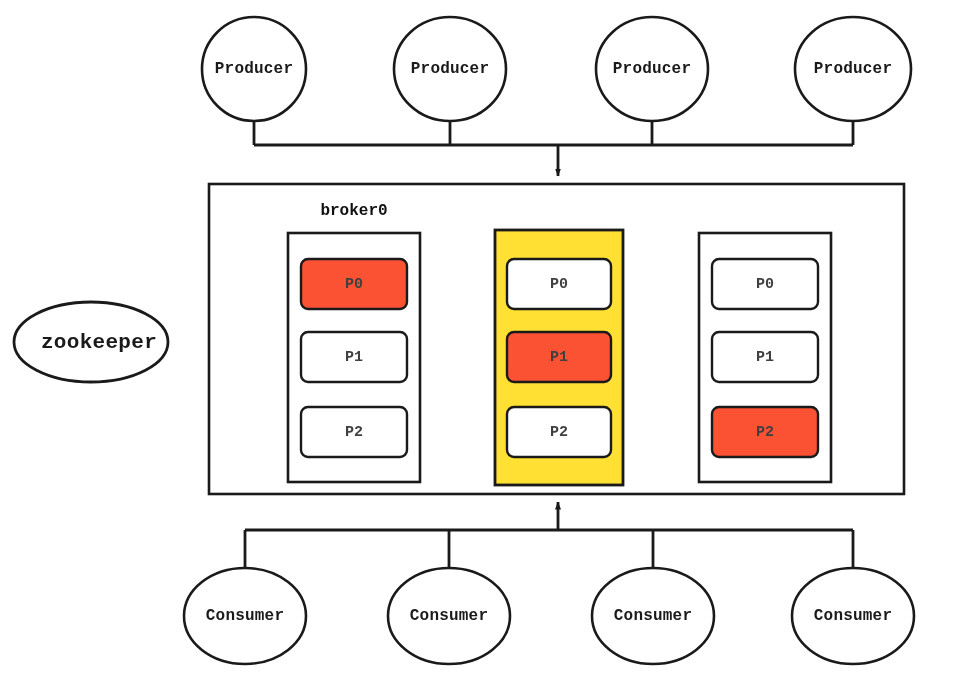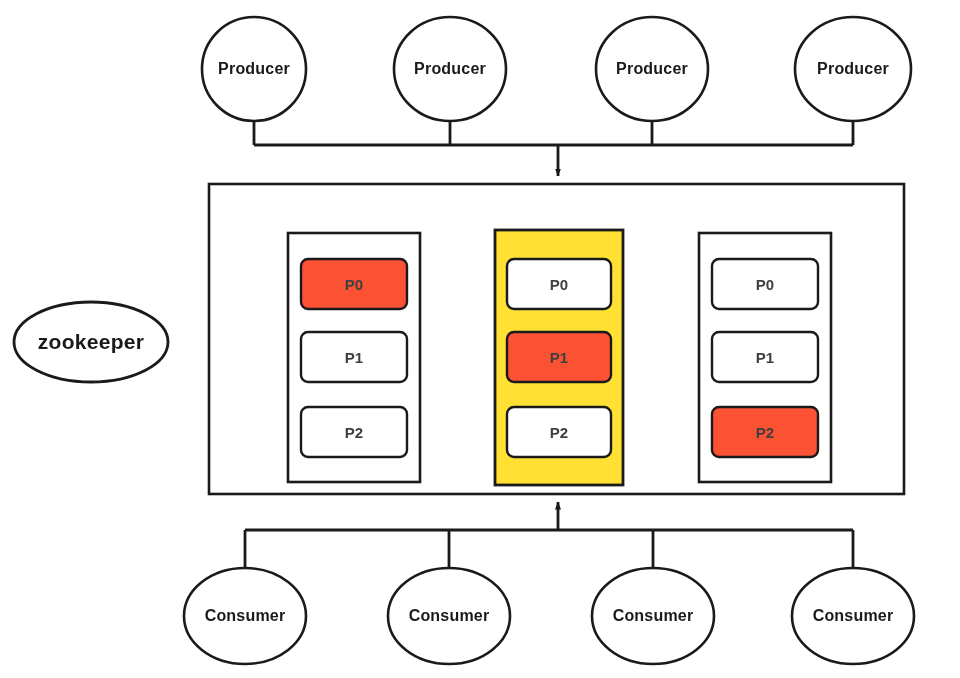--- a/index.html
+++ b/index.html
@@ -5,21 +5,21 @@
   html, body {
     margin: 0;
     padding: 0;
     background: #ffffff;
   }
   #canvas {
     position: relative;
     width: 956px;
     height: 678px;
     background: #ffffff;
-    font-family: Liberation Sans, sans-serif;
+    font-family: Liberation Mono, monospace;
     overflow: hidden;
   }
   #svg-layer {
     position: absolute;
     left: 0;
     top: 0;
     width: 960px;
     height: 678px;
   }
   .node-label {
@@ -32,20 +32,21 @@
     pointer-events: none;
     white-space: nowrap;
   }
   .producer-label, .consumer-label {
     font-size: 16px;
     letter-spacing: 0.2px;
   }
   .zookeeper-label {
     font-size: 21px;
     letter-spacing: 0.3px;
+    padding-left: 8px;
   }
   .broker-title {
     font-size: 16px;
     font-weight: 700;
     color: #111111;
   }
   .partition-label {
     font-size: 15px;
     font-weight: 700;
     color: #404040;
@@ -124,20 +125,21 @@
     <ellipse cx="91" cy="342" rx="77" ry="40" fill="#ffffff" stroke="#1a1a1a" stroke-width="2.8"></ellipse>
   </svg>
 
   <div class="node-label producer-label" style="left:202px; top:57px; width:104px; height:24px;">Producer</div>
   <div class="node-label producer-label" style="left:394px; top:57px; width:112px; height:24px;">Producer</div>
   <div class="node-label producer-label" style="left:596px; top:57px; width:112px; height:24px;">Producer</div>
   <div class="node-label producer-label" style="left:795px; top:57px; width:116px; height:24px;">Producer</div>
 
   <div class="node-label zookeeper-label" style="left:14px; top:328px; width:154px; height:28px;">zookeeper</div>
 
+  <div class="node-label broker-title" style="left:294px; top:200px; width:120px; height:22px;">broker0</div>
 
   <div class="node-label partition-label" style="left:301px; top:259px; width:106px; height:50px;">P0</div>
   <div class="node-label partition-label" style="left:301px; top:332px; width:106px; height:50px;">P1</div>
   <div class="node-label partition-label" style="left:301px; top:407px; width:106px; height:50px;">P2</div>
 
   <div class="node-label partition-label" style="left:507px; top:259px; width:104px; height:50px;">P0</div>
   <div class="node-label partition-label" style="left:507px; top:332px; width:104px; height:50px;">P1</div>
   <div class="node-label partition-label" style="left:507px; top:407px; width:104px; height:50px;">P2</div>
 
   <div class="node-label partition-label" style="left:712px; top:259px; width:106px; height:50px;">P0</div>

